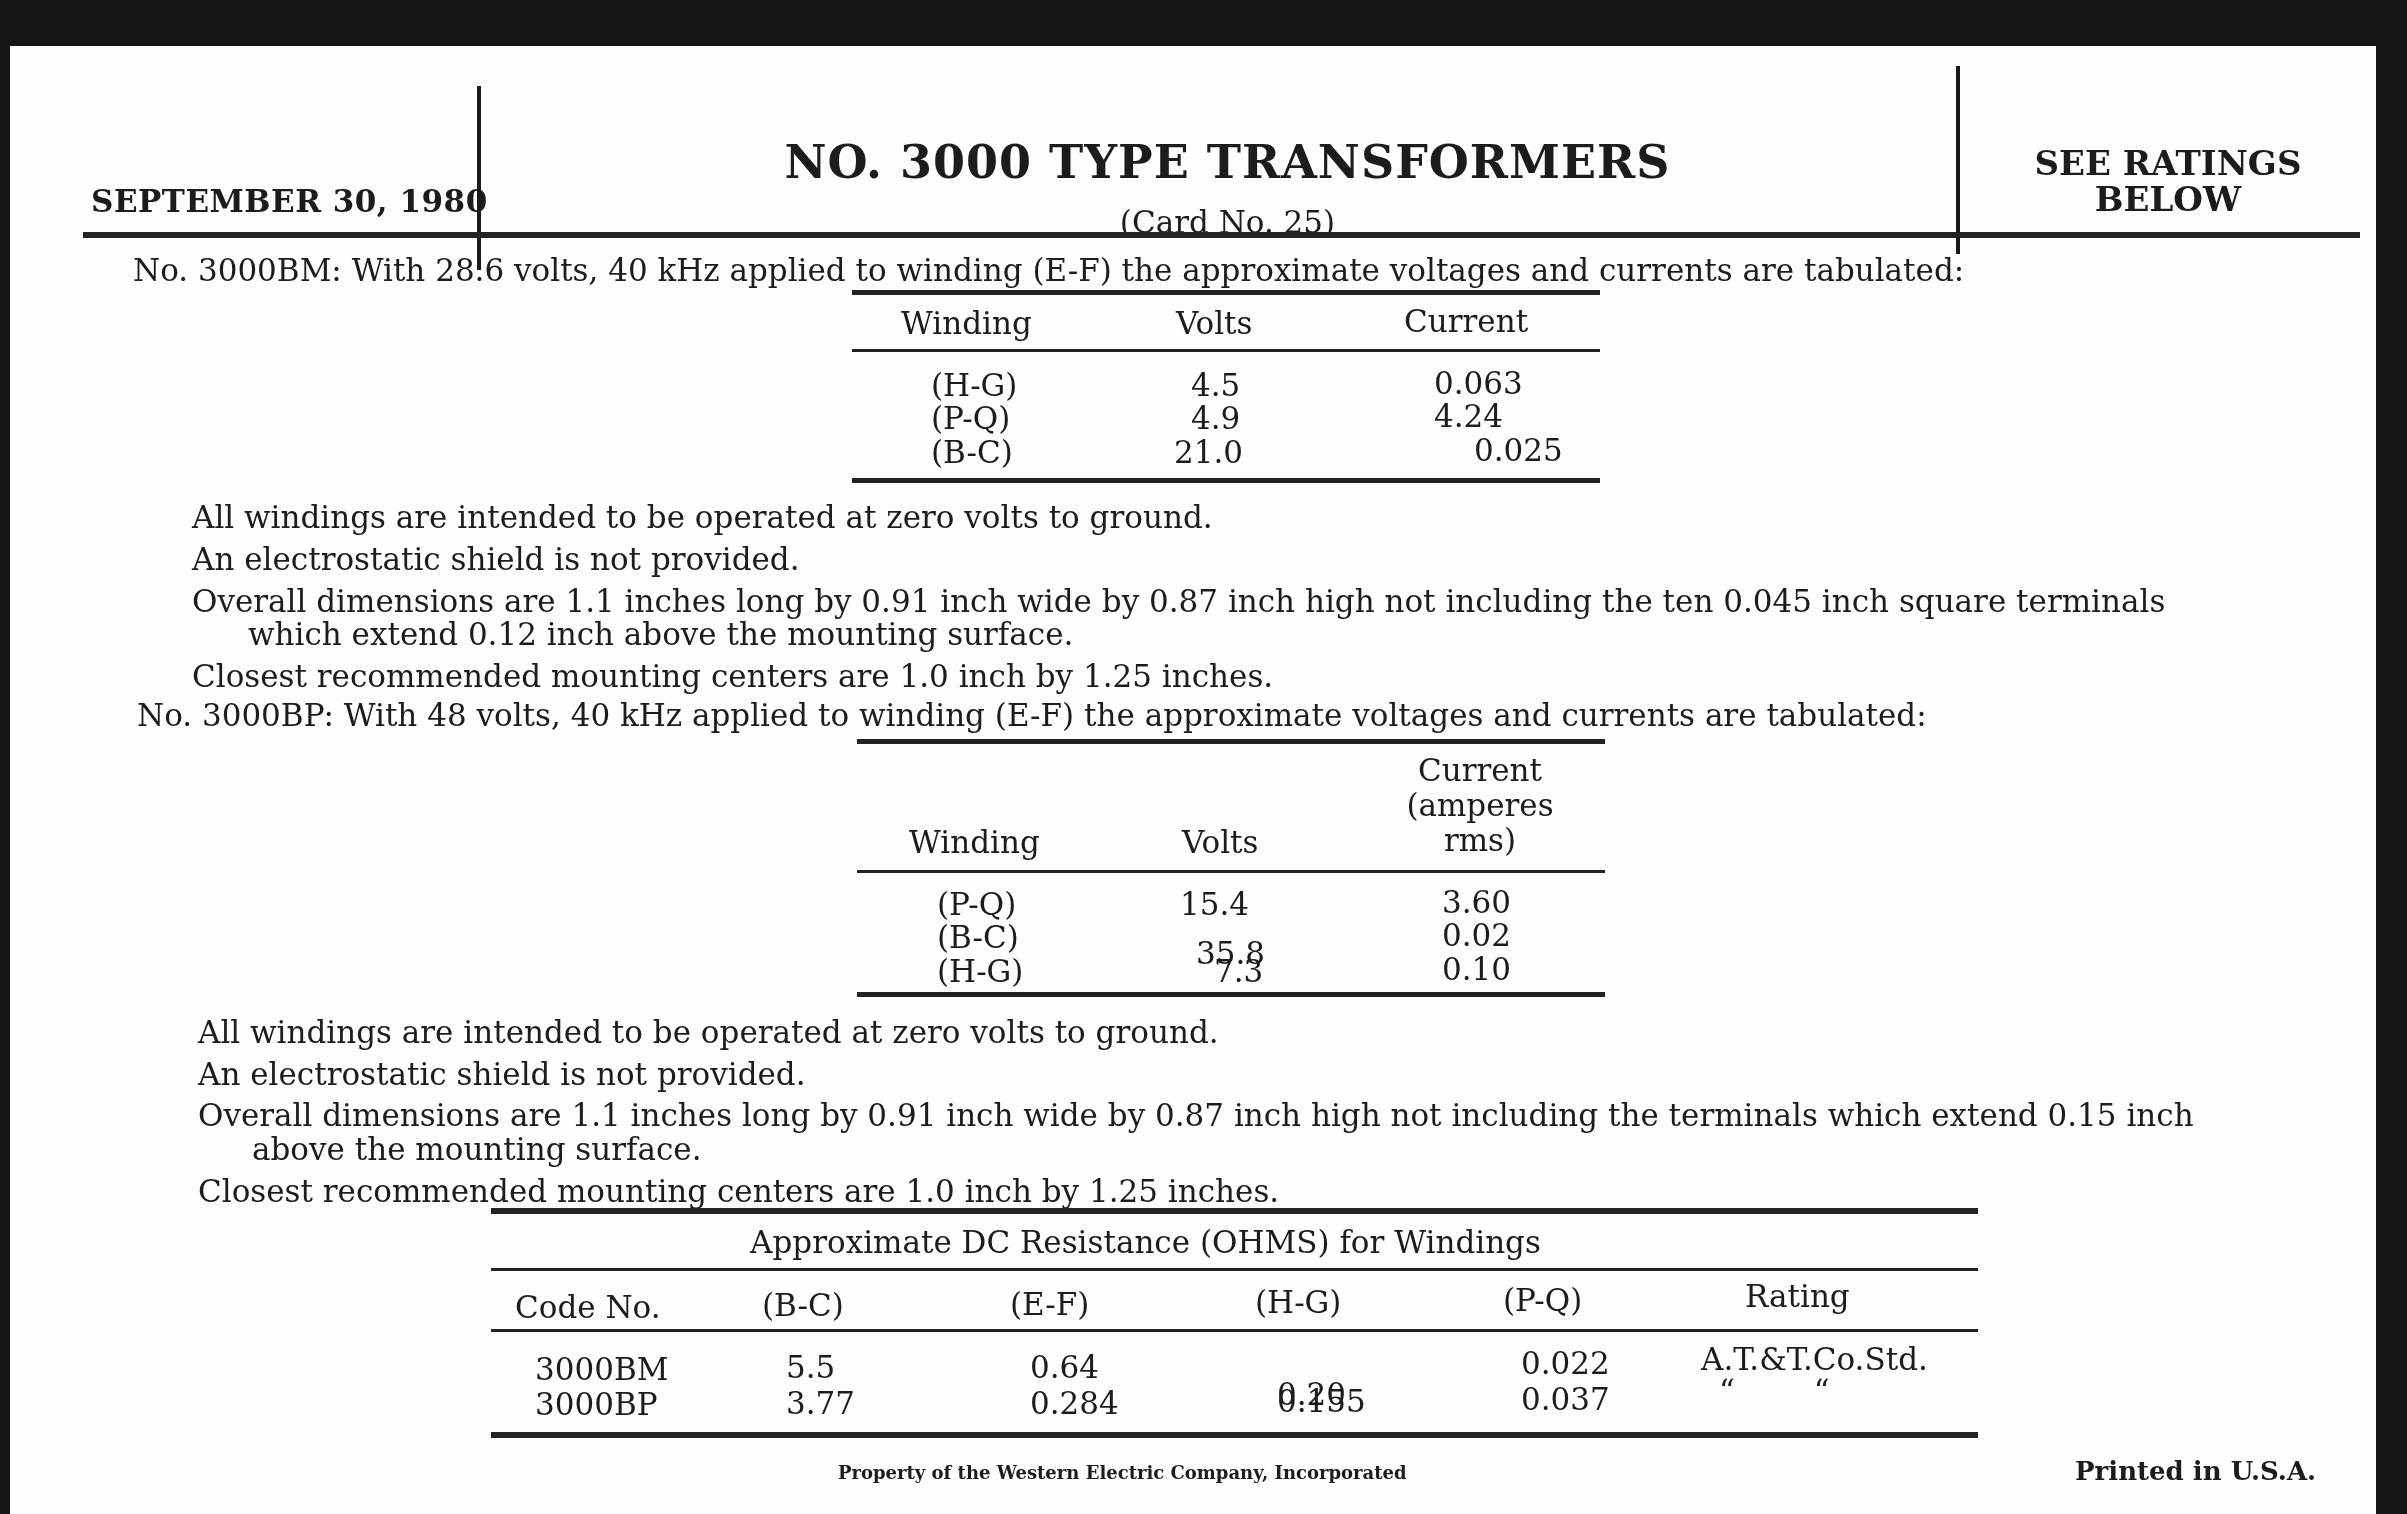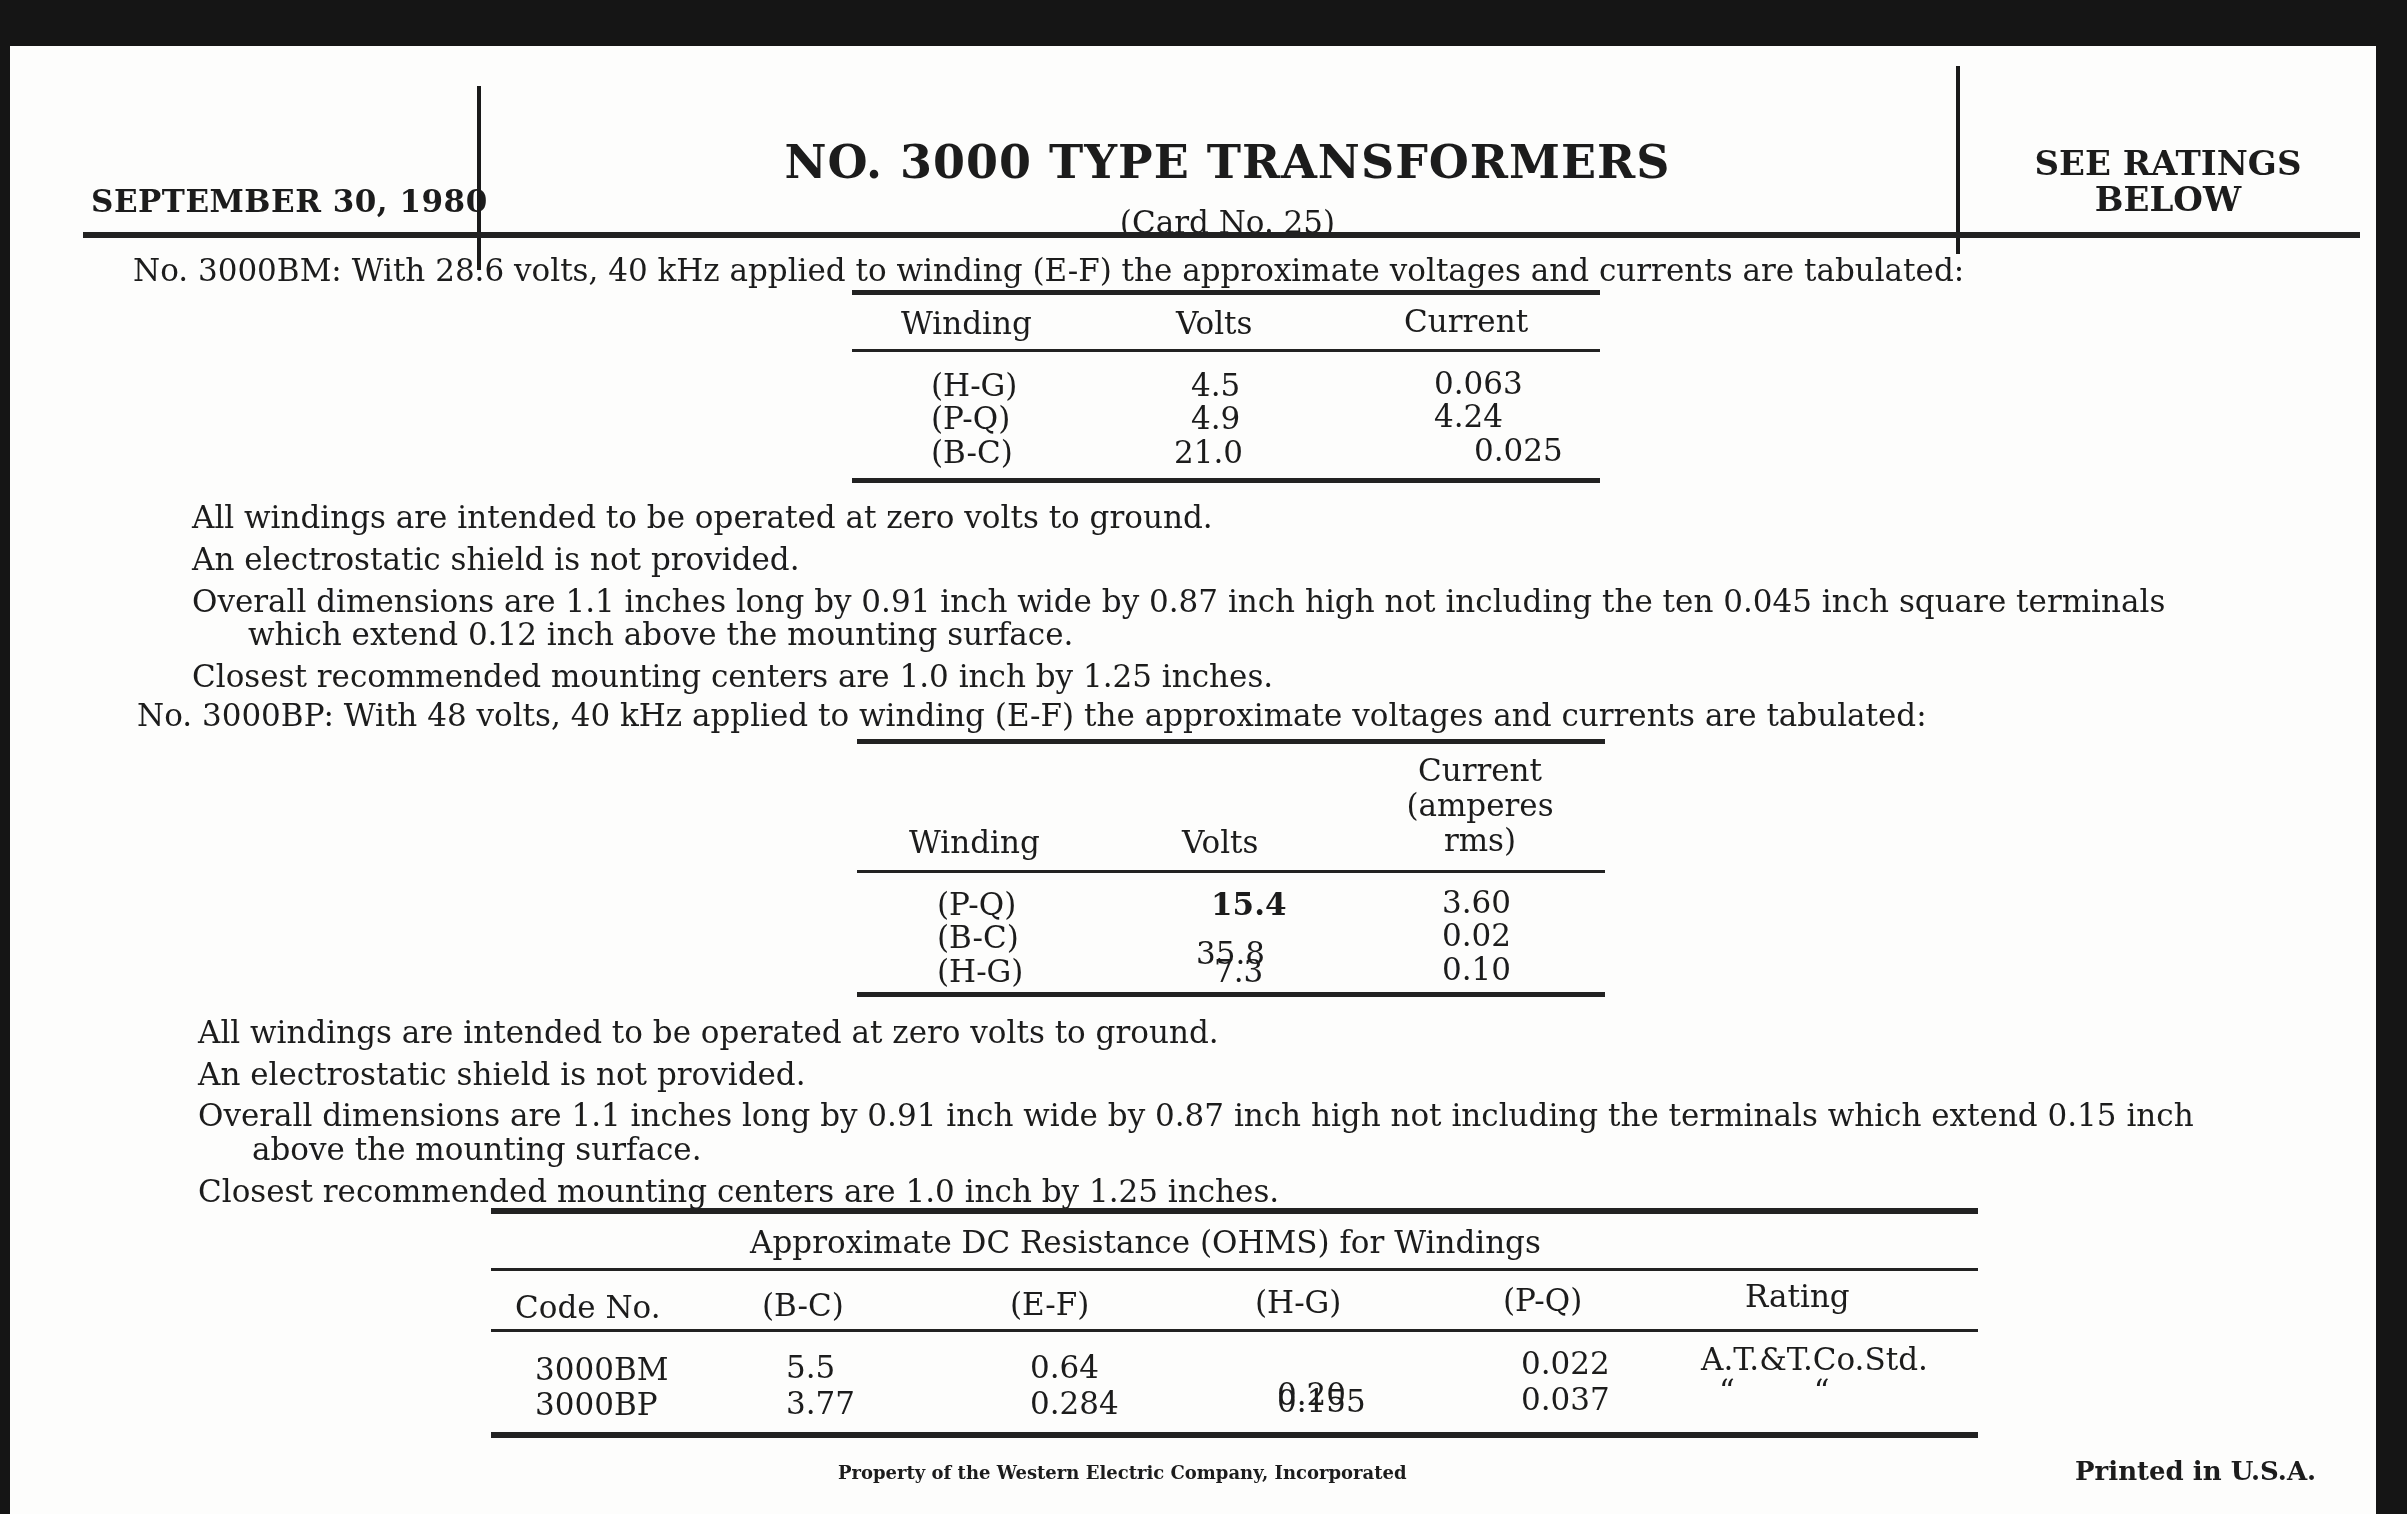--- a/index.html
+++ b/index.html
@@ -77,21 +77,21 @@
   <div class="abs hd" style="left:1172px; top:778px;">Volts</div>
   <div class="abs hd" style="left:1386px; top:707px; text-align:center; width:168px; line-height:35px;">
     <div>Current</div>
     <div>(amperes</div>
     <div>rms)</div>
   </div>
   <div class="abs rule" style="left:847px; top:824px; width:748px; height:3px;"></div>
 
   <div>
     <div class="abs cell" style="left:927px; top:840px;">(P-Q)</div>
-    <div class="abs cell" style="left:1201px; top:840px;font-weight:bold;">15.4</div>
+    <div class="abs cell" style="left:1170px; top:840px;">15.4</div>
     <div class="abs cell" style="left:1432px; top:838px;">3.60</div>
 
     <div class="abs cell" style="left:927px; top:873px;">(B-C)</div>
     <div class="abs cell" style="left:1186px; top:873px;margin-top:16px;">35.8</div>
     <div class="abs cell" style="left:1432px; top:871px;">0.02</div>
 
     <div class="abs cell" style="left:927px; top:907px;">(H-G)</div>
     <div class="abs cell" style="left:1204px; top:907px;">7.3</div>
     <div class="abs cell" style="left:1432px; top:905px;">0.10</div>
   </div>

